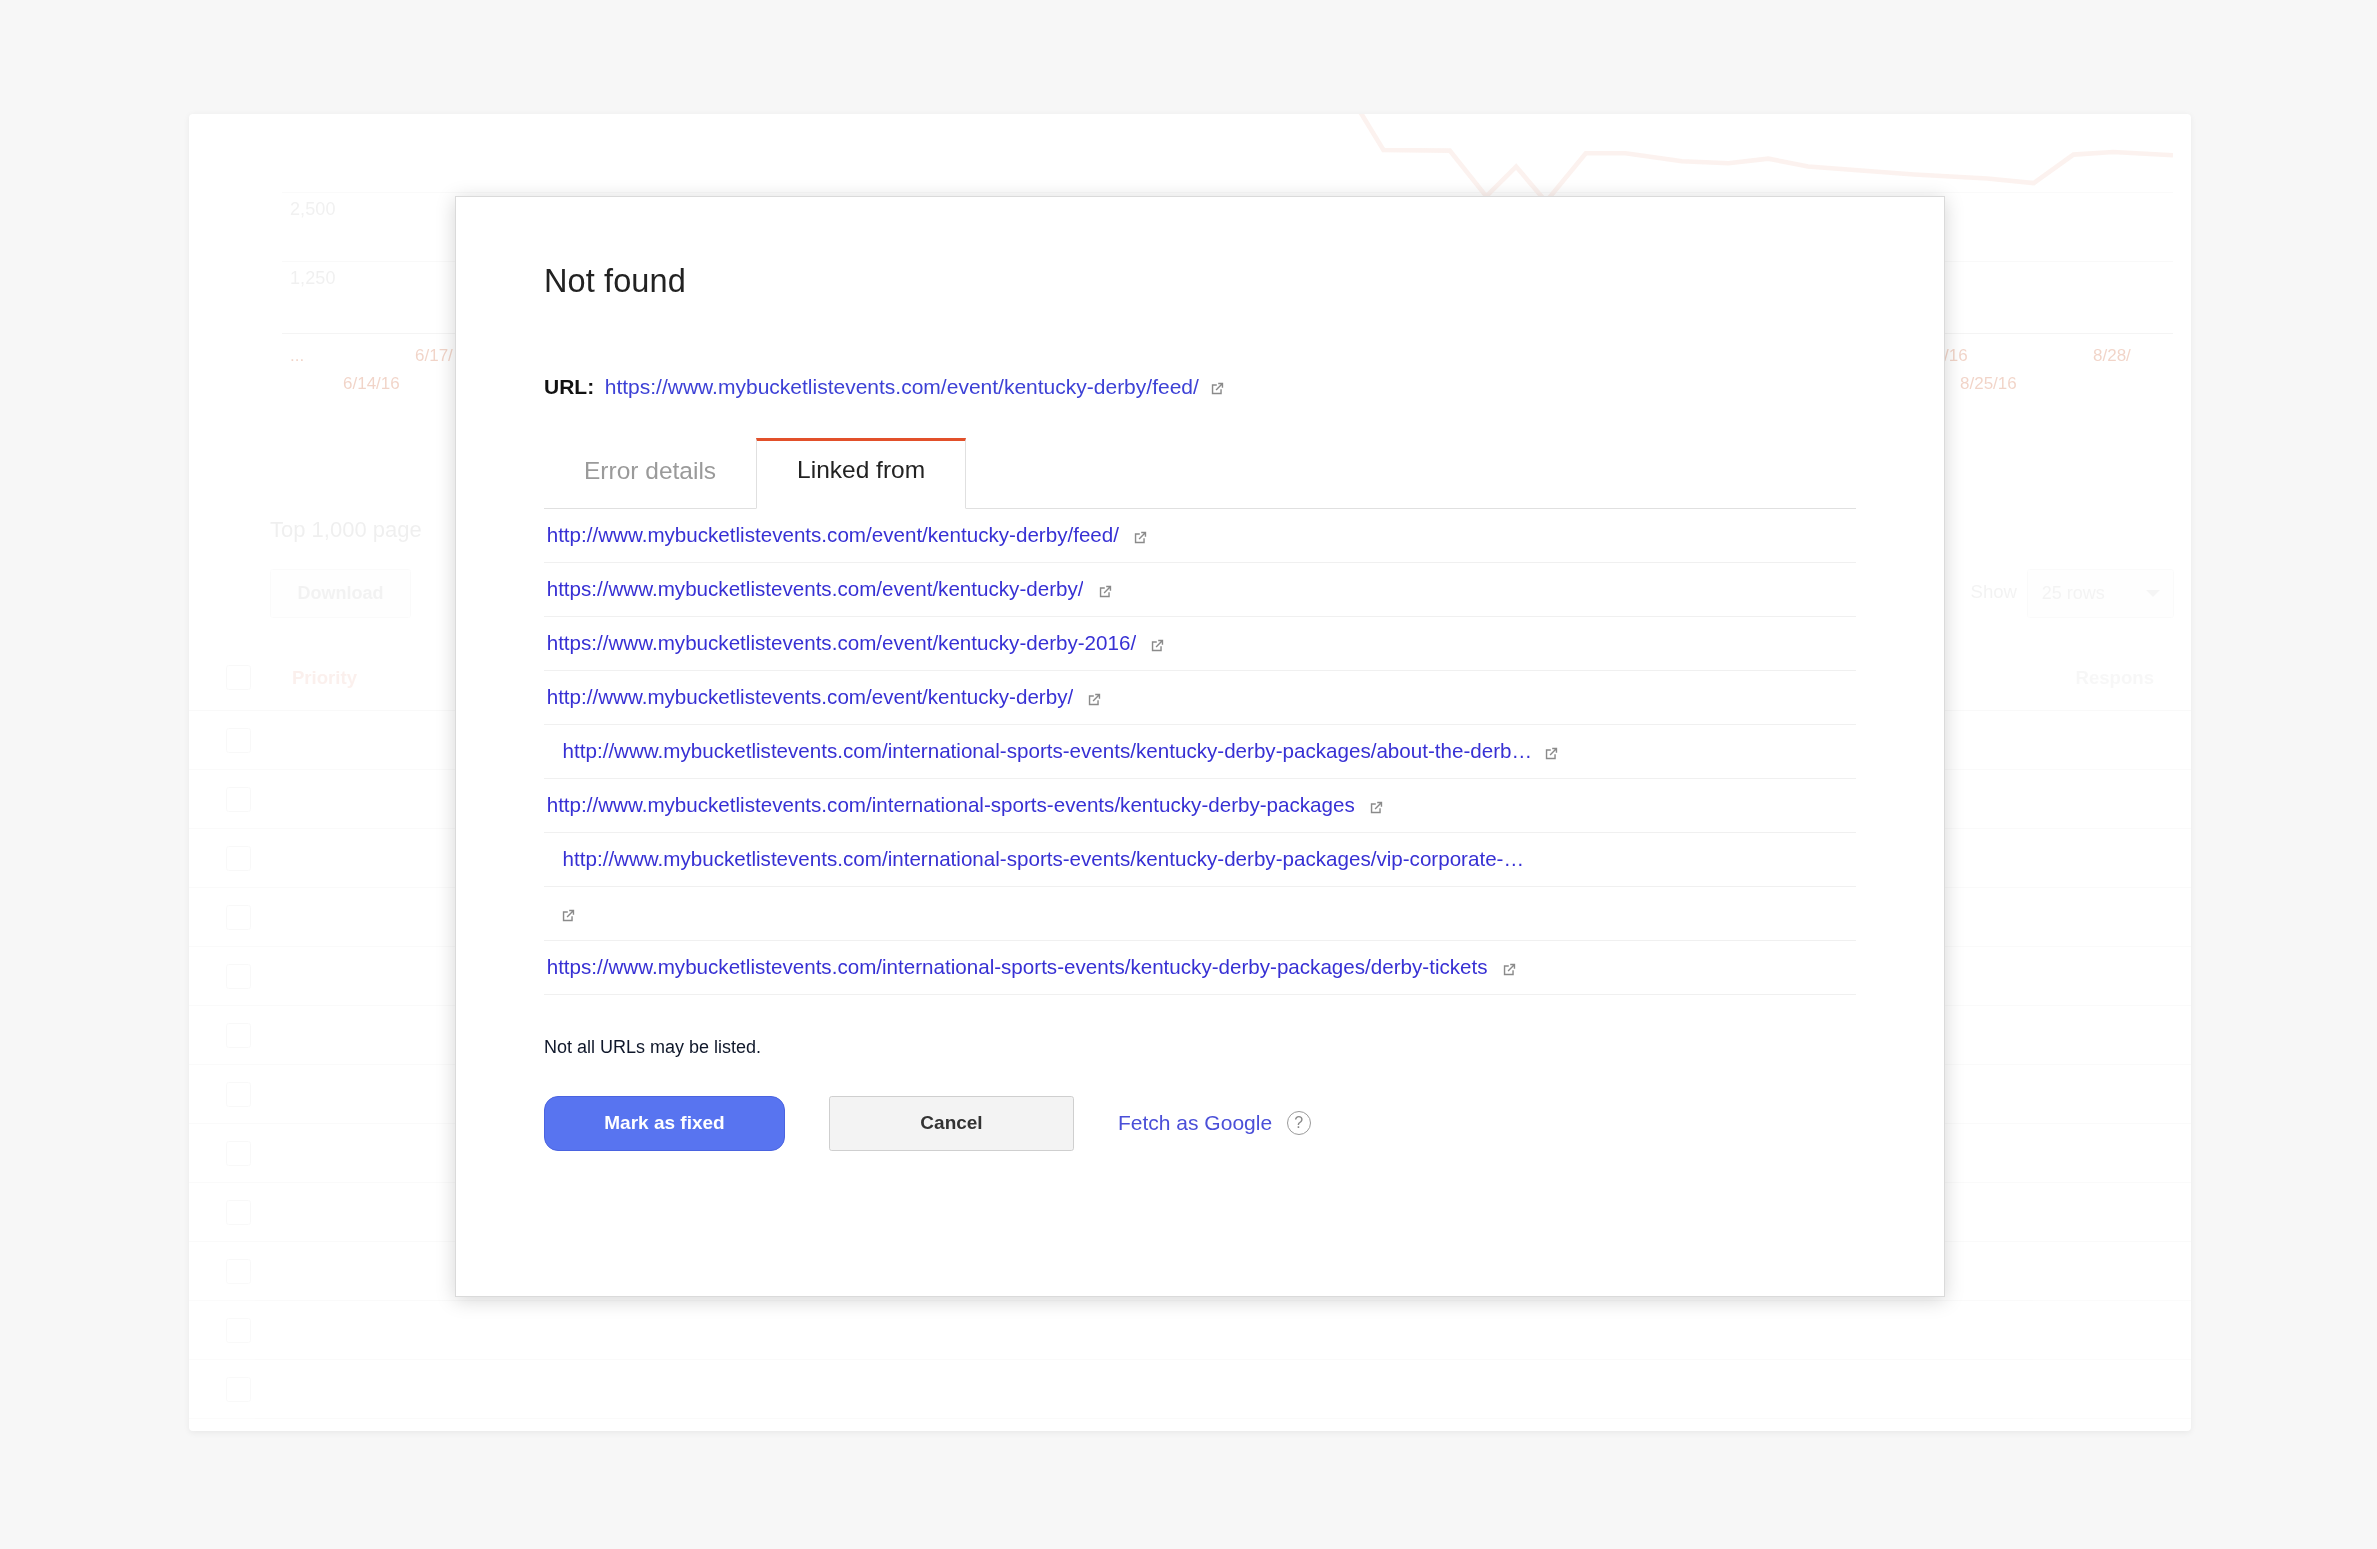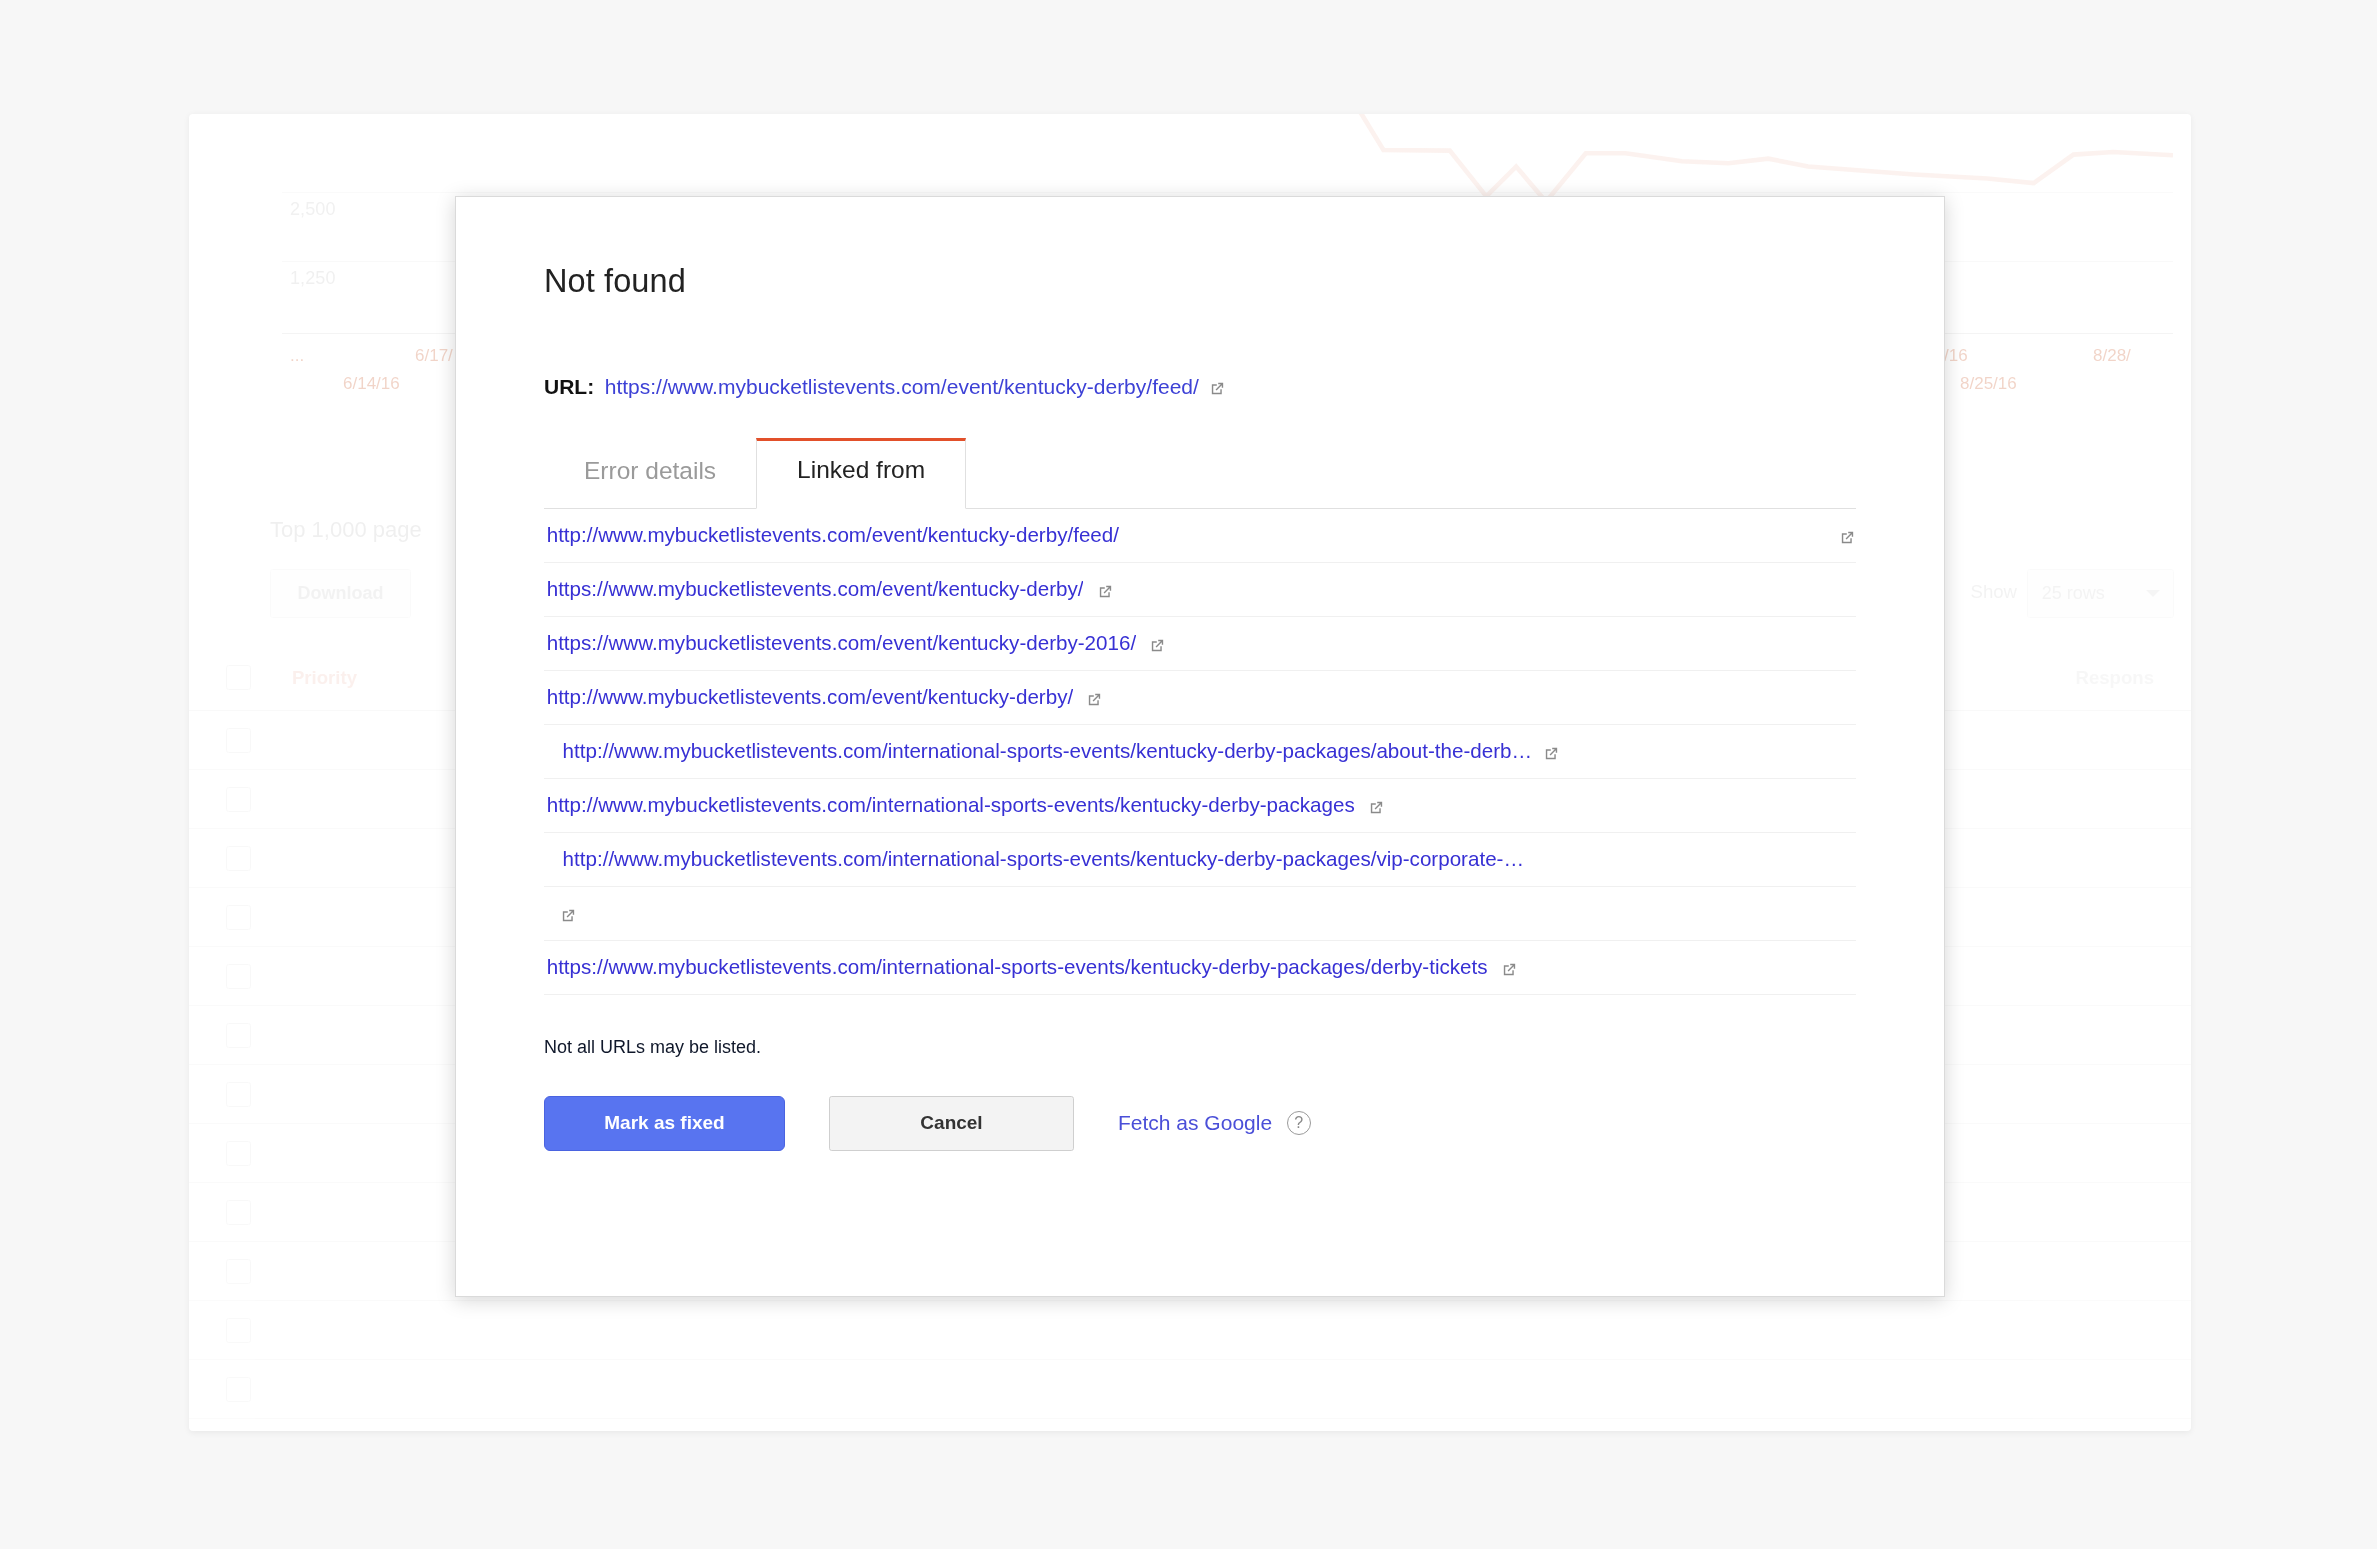--- a/index.html
+++ b/index.html
@@ -145,42 +145,42 @@
   }
 
   
   .links { margin-top: 0; }
   .link-row {
     height: 54px;
     display: flex; align-items: center; gap: 13.3px;
     border-bottom: 0.7px solid #f0f0f0;
     overflow: hidden;
   }
-  .link-row:first-child { border-top: none; justify-content: space-between; }
+  .link-row:first-child { border-top: none; }
   .link-text {
     font-size: 20.6px; color: #3730d4;
     white-space: nowrap; overflow: hidden;
   }
   .link-row.indent-a { padding-left: 2.7px; }
   .link-row.indent-b { padding-left: 18.6px; }
   .link-row.clip .ext-icon { margin-left: -2.7px; }
 
   .note {
     margin-top: 42px;
     font-size: 18px; color: #0f172a;
   }
 
   .actions {
     margin-top: 38px;
     display: flex; align-items: center; gap: 44px;
   }
   .btn-primary {
     width: 241px; height: 55px;
     background: #5874f0; color: #fff;
-    border: 0.7px solid #4a63e0; border-radius: 6px;
+    border: 0.7px solid #4a63e0; border-radius: 14px;
     font-size: 19px; font-weight: bold;
     display: flex; align-items: center; justify-content: center;
   }
   .btn-secondary {
     width: 245px; height: 55px;
     background: #f3f3f3; color: #333;
     border: 0.7px solid #cfcfcf; border-radius: 2.7px;
     font-size: 19px; font-weight: bold;
     display: flex; align-items: center; justify-content: center; text-align: center;
   }

